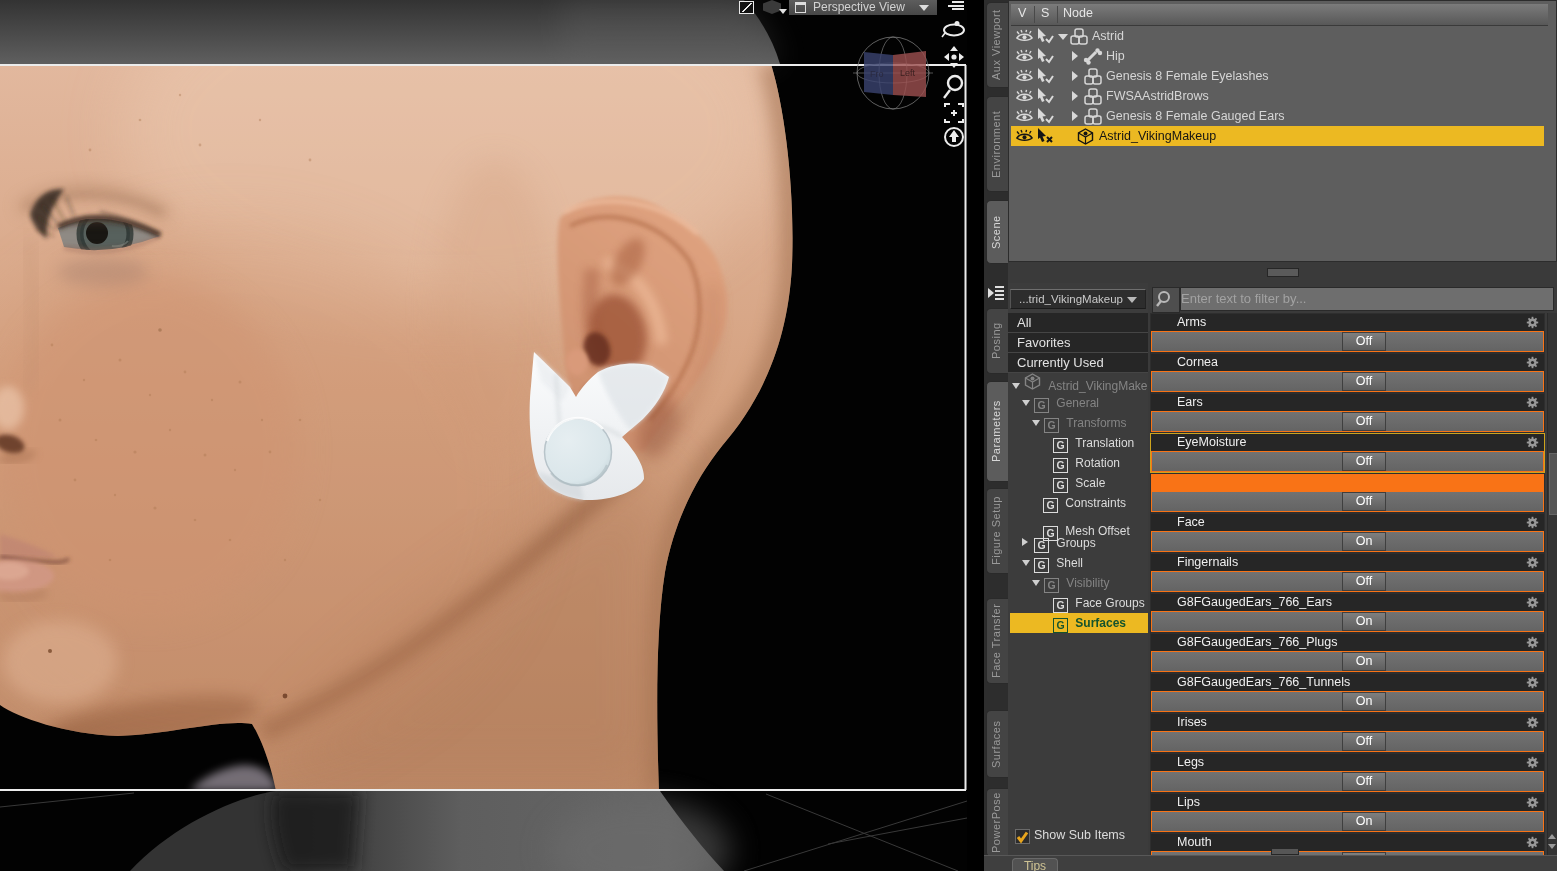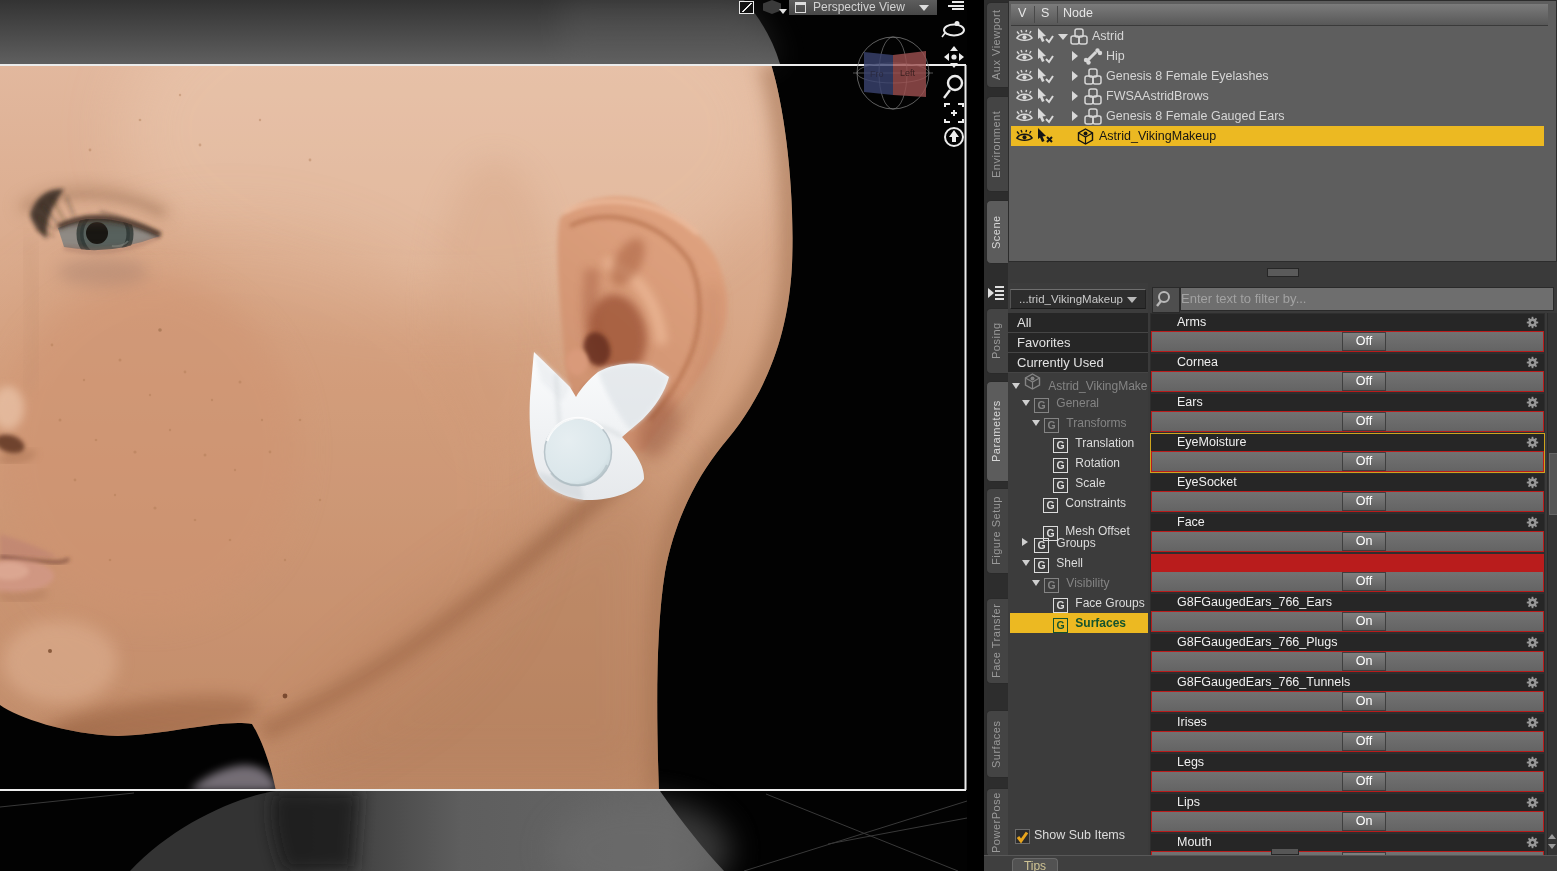--- a/index.html
+++ b/index.html
@@ -39,21 +39,21 @@
     font-size:10.5px;line-height:13px;text-align:center;vertical-align:-2px;font-weight:bold;}
   .tar{display:inline-block;width:0;height:0;vertical-align:1px;margin-right:4px;}
   .tard{border-left:4.5px solid transparent;border-right:4.5px solid transparent;border-top:6px solid #cfcfcf;}
   .tarr{border-top:4.5px solid transparent;border-bottom:4.5px solid transparent;border-left:6px solid #cfcfcf;}
   #surfsel{position:absolute;left:2px;width:138px;height:20px;background:#ecb922;color:#111;}
   
   #plist{position:absolute;left:140px;top:0;width:409px;height:572px;background:#3a3a3a;}
   #srchbox{position:absolute;left:4px;top:4px;width:26px;height:24px;background:#4e4e4e;border:1px solid #2a2a2a;}
   #srchin{position:absolute;left:32px;top:4px;width:374px;height:24px;background:#6e6e6e;
     border:1px solid #2a2a2a;box-sizing:border-box;color:#a2a2a2;font-size:13px;line-height:22px;}
-  .card{position:absolute;left:2px;width:393px;height:38px;background:#b91c1c;border:1px solid #2e2e2e;}
+  .card{position:absolute;left:2px;width:393px;height:38px;background:#f97316;border:1px solid #2e2e2e;}
   .ctitle{position:absolute;left:0;top:0;width:100%;height:17px;background:#262626;color:#efefef;
     font-size:12.5px;line-height:17px;}
   .cslider{position:absolute;left:1px;right:1px;top:18px;height:19px;
     background:linear-gradient(#727272,#646464);}
   .cbtn{position:absolute;left:190px;top:0px;width:44px;height:19px;
     background:linear-gradient(#7f7f7f,#5e5e5e);border:1px solid #3f3f3f;box-sizing:border-box;
     color:#fff;font-size:12.5px;text-align:center;line-height:17px;}
   .gear{position:absolute;right:5px;top:2px;width:13px;height:13px;color:#9a9a9a;font-size:13px;line-height:13px;}
   
   #botbar{left:984px;top:855px;width:573px;height:16px;background:#3f3f3f;border-top:1px solid #585858;}
@@ -605,50 +605,50 @@
                   <rect x="5.6" y="0.8" width="1.8" height="11.4" transform="rotate(45 6.5 6.5)"></rect>
                   <rect x="5.6" y="0.8" width="1.8" height="11.4" transform="rotate(-45 6.5 6.5)"></rect>
                 </g>
                 <circle cx="6.5" cy="6.5" r="1.6" fill="#262626"></circle>
               </svg></span></div>
           <div class="cslider">
             <div class="cbtn">Off</div>
           </div>
         </div>
         <div class="card" style="top:190px;">
-          <div class="ctitle"><span style="margin-left:26px">EyeSocket</span><span class="gear"><svg width="13" height="13" viewBox="0 0 13 13">
-                <g fill="#999">
-                  <circle cx="6.5" cy="6.5" r="4.1"></circle>
-                  <rect x="5.6" y="0.8" width="1.8" height="11.4"></rect>
-                  <rect x="0.8" y="5.6" width="11.4" height="1.8"></rect>
-                  <rect x="5.6" y="0.8" width="1.8" height="11.4" transform="rotate(45 6.5 6.5)"></rect>
-                  <rect x="5.6" y="0.8" width="1.8" height="11.4" transform="rotate(-45 6.5 6.5)"></rect>
-                </g>
-                <circle cx="6.5" cy="6.5" r="1.6" fill="#262626"></circle>
-              </svg></span></div>
           <div class="cslider">
             <div class="cbtn">Off</div>
           </div>
         </div>
         <div class="card" style="top:230px;">
           <div class="ctitle"><span style="margin-left:26px">Face</span><span class="gear"><svg width="13" height="13" viewBox="0 0 13 13">
                 <g fill="#999">
                   <circle cx="6.5" cy="6.5" r="4.1"></circle>
                   <rect x="5.6" y="0.8" width="1.8" height="11.4"></rect>
                   <rect x="0.8" y="5.6" width="11.4" height="1.8"></rect>
                   <rect x="5.6" y="0.8" width="1.8" height="11.4" transform="rotate(45 6.5 6.5)"></rect>
                   <rect x="5.6" y="0.8" width="1.8" height="11.4" transform="rotate(-45 6.5 6.5)"></rect>
                 </g>
                 <circle cx="6.5" cy="6.5" r="1.6" fill="#262626"></circle>
               </svg></span></div>
           <div class="cslider">
             <div class="cbtn">On</div>
           </div>
         </div>
         <div class="card" style="top:270px;">
+          <div class="ctitle"><span style="margin-left:26px">Fingernails</span><span class="gear"><svg width="13" height="13" viewBox="0 0 13 13">
+                <g fill="#999">
+                  <circle cx="6.5" cy="6.5" r="4.1"></circle>
+                  <rect x="5.6" y="0.8" width="1.8" height="11.4"></rect>
+                  <rect x="0.8" y="5.6" width="11.4" height="1.8"></rect>
+                  <rect x="5.6" y="0.8" width="1.8" height="11.4" transform="rotate(45 6.5 6.5)"></rect>
+                  <rect x="5.6" y="0.8" width="1.8" height="11.4" transform="rotate(-45 6.5 6.5)"></rect>
+                </g>
+                <circle cx="6.5" cy="6.5" r="1.6" fill="#262626"></circle>
+              </svg></span></div>
           <div class="cslider">
             <div class="cbtn">Off</div>
           </div>
         </div>
         <div class="card" style="top:310px;">
           <div class="ctitle"><span style="margin-left:26px">G8FGaugedEars_766_Ears</span><span class="gear"><svg width="13" height="13" viewBox="0 0 13 13">
                 <g fill="#999">
                   <circle cx="6.5" cy="6.5" r="4.1"></circle>
                   <rect x="5.6" y="0.8" width="1.8" height="11.4"></rect>
                   <rect x="0.8" y="5.6" width="11.4" height="1.8"></rect>

